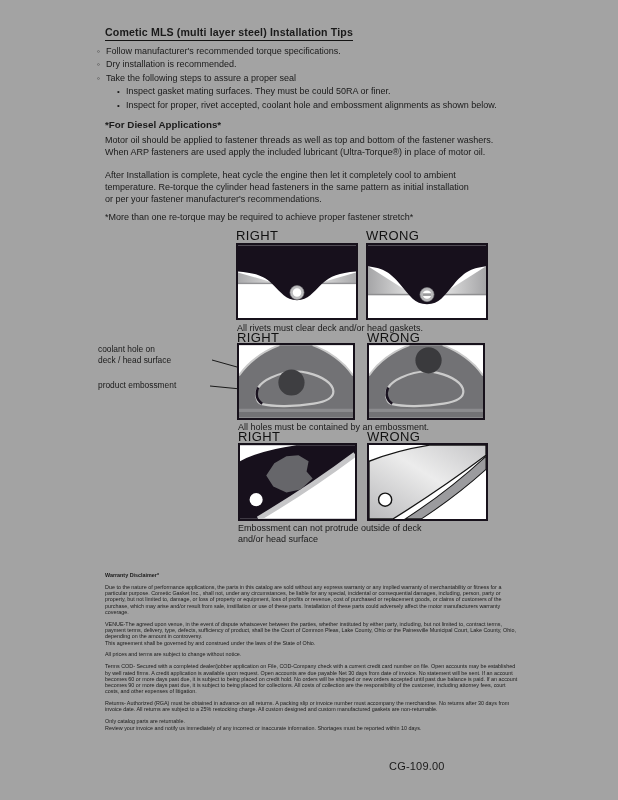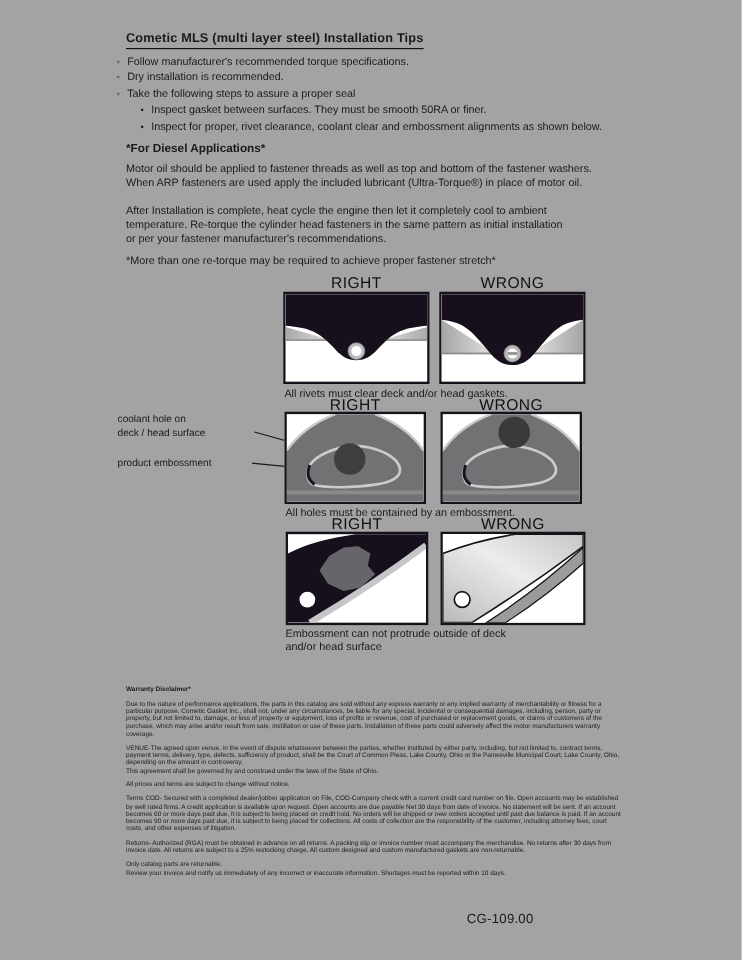--- a/index.html
+++ b/index.html
@@ -14,21 +14,21 @@
   .title{
     font-size:10.6px;font-weight:bold;letter-spacing:.15px;
     border-bottom:1.3px solid #141414;padding-bottom:2px;display:inline-block;
   }
   .tips{font-size:9px;line-height:13.4px;}
   .tip{display:flex;}
   .tip .m{width:9px;flex:none;font-size:8px;line-height:13.4px;}
   .tip.sub{margin-left:20px;}
   .h2{font-size:9.8px;font-weight:bold;}
   .body-text{font-size:9px;line-height:11.8px;}
-  .rw-label{font-size:13px;letter-spacing:.4px;text-align:center;color:#111;}
+  .rw-label{font-size:13px;letter-spacing:.4px;text-align:left;color:#111;}
   .dbox{position:absolute;border:2.4px solid #17111b;background:#fff;box-sizing:border-box;}
   .dbox svg{display:block;width:100%;height:100%;}
   .caption{font-size:9px;line-height:10.8px;}
   .callout{font-size:8.4px;line-height:10.6px;text-align:left;}
   .legal{font-size:5.4px;line-height:1.16;width:413px;}
   .legal .lp{margin:0 0 5.6px 0;}
   .legal .lh{font-weight:bold;margin:0 0 5.6px 0;}
   .footer{font-size:11px;letter-spacing:.2px;}
 </style>
 </head>
@@ -48,25 +48,25 @@
     <div class="tip">
       <span class="m">◦</span>
       <span class="pre">Dry installation is recommended.</span>
     </div>
     <div class="tip">
       <span class="m">◦</span>
       <span class="pre">Take the following steps to assure a proper seal</span>
     </div>
     <div class="tip sub">
       <span class="m">•</span>
-      <span class="pre">Inspect gasket between surfaces.  They must be smooth 50RA or finer.</span>
+      <span class="pre">Inspect gasket mating surfaces.  They must be could 50RA or finer.</span>
     </div>
     <div class="tip sub">
       <span class="m">•</span>
-      <span class="pre">Inspect for proper, rivet clearance, coolant clear and embossment alignments as shown below.</span>
+      <span class="pre">Inspect for proper, rivet accepted, coolant hole and embossment alignments as shown below.</span>
     </div>
   </div>
 
   <div class="abs h2" style="left:105px;top:119px;">*For Diesel Applications*</div>
   <div class="abs body-text pre" style="left:105px;top:170px;width:460px;">After Installation is complete, heat cycle the engine then let it completely cool to ambient
 temperature. Re-torque the cylinder head fasteners in the same pattern as initial installation
 or per your fastener manufacturer's recommendations.</div>
   <div class="abs body-text pre" style="left:105px;top:135px;width:460px;">Motor oil should be applied to fastener threads as well as top and bottom of the fastener washers.
 When ARP fasteners are used apply the included lubricant (Ultra-Torque®) in place of motor oil.</div>
   <div class="abs body-text pre" style="left:105px;top:212px;width:460px;">*More than one re-torque may be required to achieve proper fastener stretch*</div>

